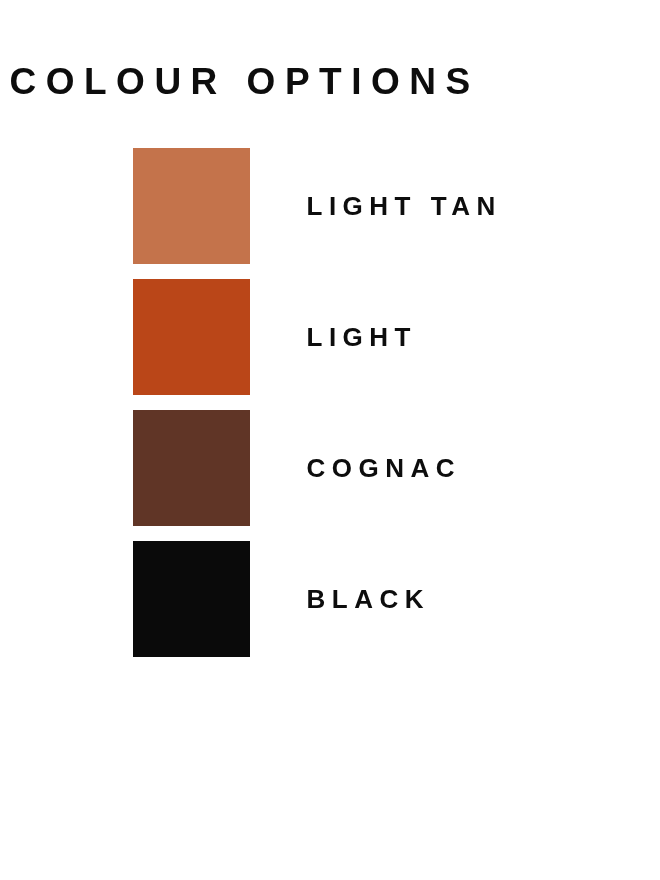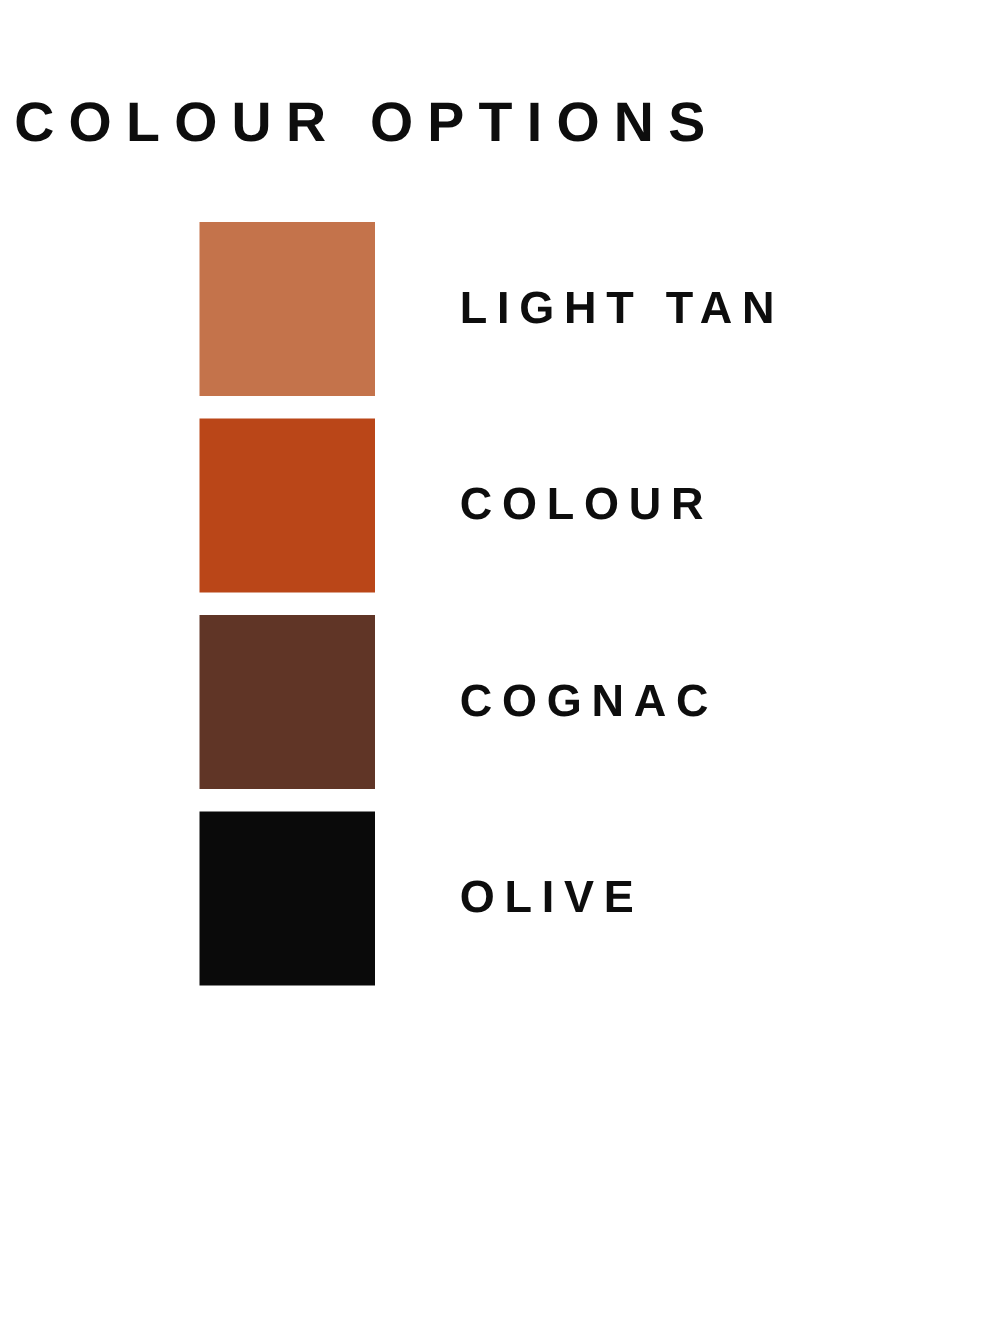--- a/index.html
+++ b/index.html
@@ -58,21 +58,21 @@
   .swatch-chip {
     width: 117px;
     height: 116px;
     flex: 0 0 117px;
     background: #cccccc;
   }
 
   .swatch-label {
     margin-left: 50px;
     font-family: "Liberation Sans", sans-serif;
-    font-size: 30px;
+    font-size: 26px;
     font-weight: 700;
     letter-spacing: 6.5px;
     text-indent: 6.5px;
     color: #0d0d0d;
     white-space: nowrap;
     line-height: 1;
   }
 </style>
 </head>
 <body style="background: rgb(255, 255, 255);">
@@ -83,28 +83,28 @@
 
   <div class="swatch-list">
 
     <div class="swatch-row">
       <div class="swatch-chip" style="background: rgb(196, 115, 75);"></div>
       <div class="swatch-label">LIGHT TAN</div>
     </div>
 
     <div class="swatch-row">
       <div class="swatch-chip" style="background: rgb(186, 70, 24);"></div>
-      <div class="swatch-label">COLOUR</div>
+      <div class="swatch-label">LIGHT</div>
     </div>
 
 
     <div class="swatch-row">
       <div class="swatch-chip" style="background: rgb(96, 53, 38);"></div>
       <div class="swatch-label">COGNAC</div>
     </div>
 
     <div class="swatch-row">
       <div class="swatch-chip" style="background: rgb(10, 10, 10);"></div>
-      <div class="swatch-label">OLIVE</div>
+      <div class="swatch-label">BLACK</div>
     </div>
 
   </div>
 </div>
 
 </body></html>

